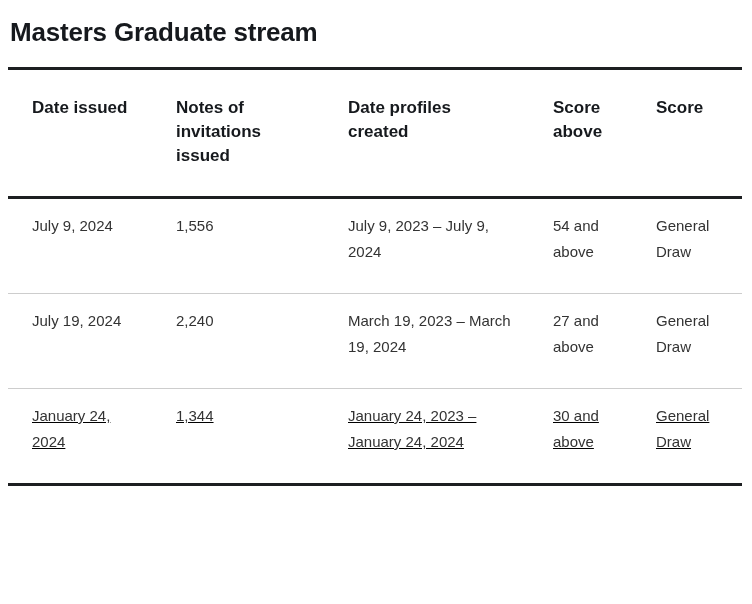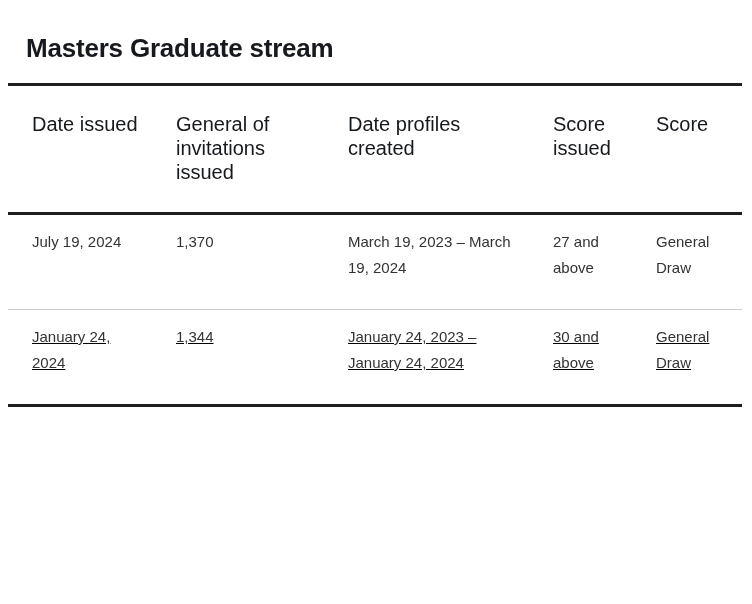--- a/index.html
+++ b/index.html
@@ -16,21 +16,21 @@
   }
 
   .page {
     position: relative;
     width: 752px;
     height: 604px;
     padding: 0;
   }
 
   .page-title {
-    margin: 16px;
+    margin: 0;
     padding: 16px 0 0 10px;
     font-size: 26px;
     line-height: 32px;
     font-weight: bold;
     letter-spacing: -0.2px;
     color: #16191d;
   }
 
   .table-wrap {
     margin: 19px 10px 0 8px;
@@ -44,23 +44,23 @@
     table-layout: fixed;
   }
 
   table.data-table thead tr {
     border-bottom: 3px solid #1d1f21;
   }
 
   table.data-table th {
     text-align: left;
     vertical-align: top;
-    font-size: 20px;
+    font-size: 17px;
     line-height: 24px;
-    font-weight: normal;
+    font-weight: bold;
     color: #16191d;
     padding: 26px 14px 28px 24px;
   }
 
   table.data-table tbody tr {
     border-bottom: 1px solid #cdcdcd;
   }
   table.data-table tbody tr:last-child {
     border-bottom: none;
     text-decoration: underline;
@@ -111,33 +111,40 @@
       <colgroup>
         <col class="col-date">
         <col class="col-count">
         <col class="col-profiles">
         <col class="col-score">
         <col class="col-notes">
       </colgroup>
       <thead>
         <tr>
           <th>Date issued</th>
-          <th>General of invitations issued</th>
+          <th>Notes of invitations issued</th>
           <th>Date profiles created</th>
-          <th>Score issued</th>
+          <th>Score above</th>
           <th>Score</th>
         </tr>
       </thead>
       <tbody>
 
 
+        <tr>
+          <td>July 9, 2024</td>
+          <td>1,556</td>
+          <td>July 9, 2023 – July 9, 2024</td>
+          <td>54 and above</td>
+          <td>General Draw</td>
+        </tr>
 
         <tr>
           <td>July 19, 2024</td>
-          <td>1,370</td>
+          <td>2,240</td>
           <td>March 19, 2023 – March 19, 2024</td>
           <td>27 and above</td>
           <td>General Draw</td>
         </tr>
 
         <tr>
           <td>January 24, 2024</td>
           <td>1,344</td>
           <td>January 24, 2023 – January 24, 2024</td>
           <td>30 and above</td>

